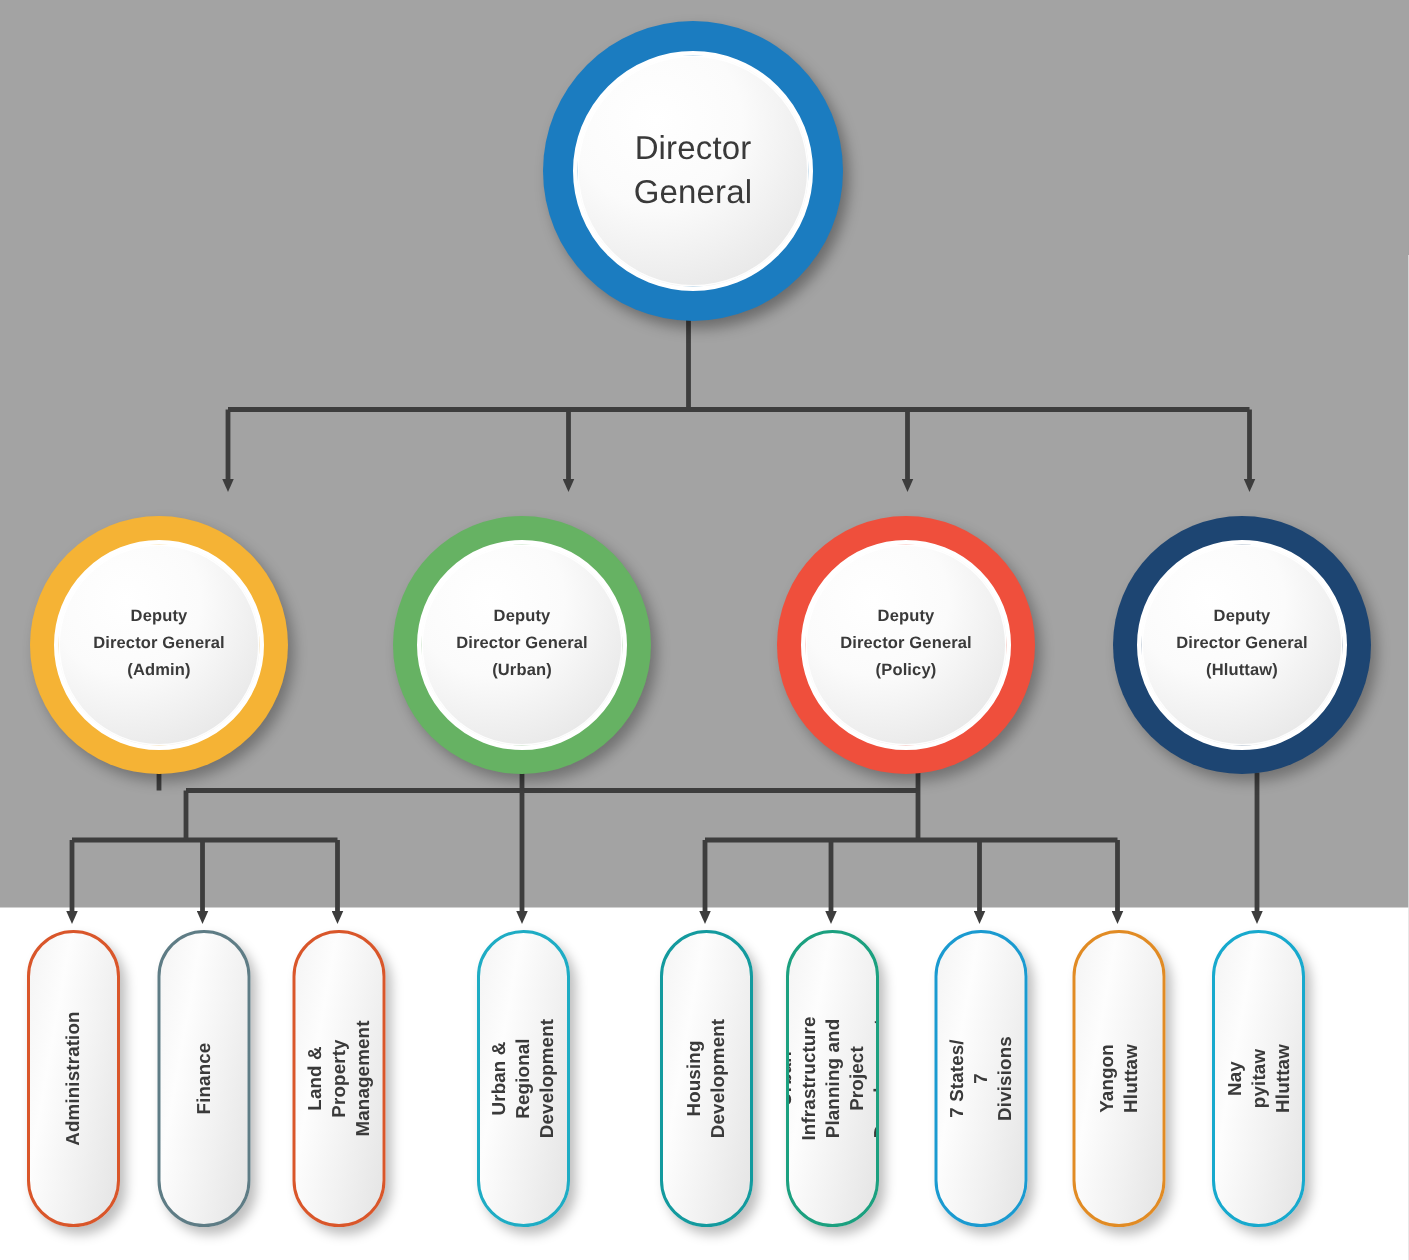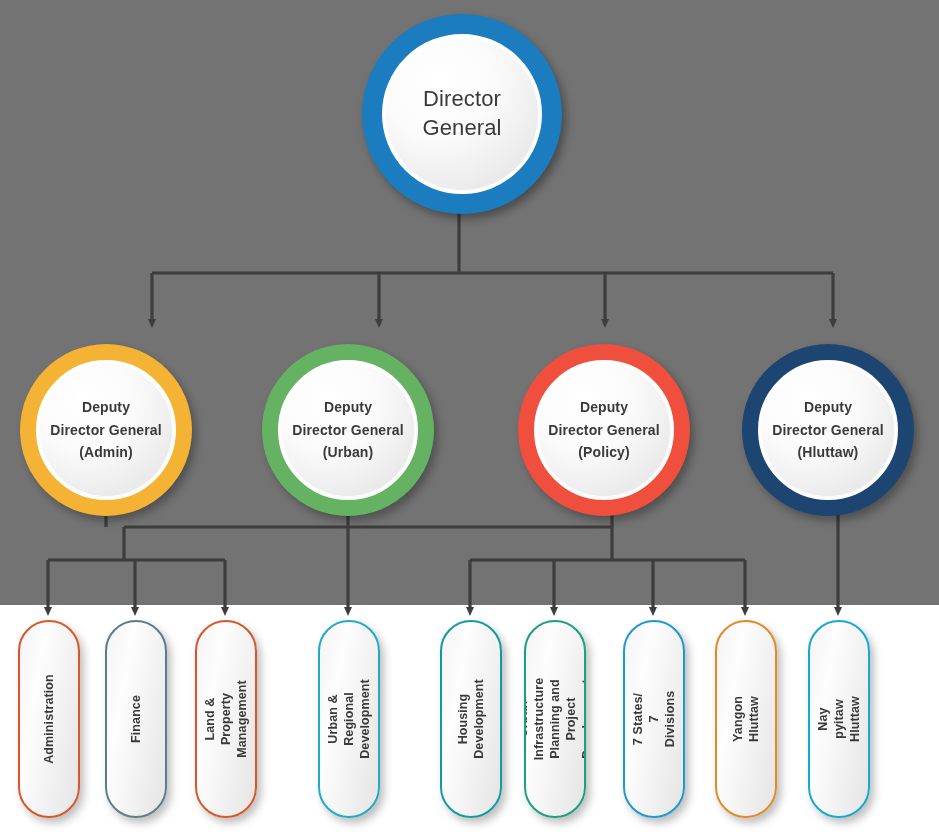--- a/index.html
+++ b/index.html
@@ -7,21 +7,21 @@
     width: 939px;
     height: 840px;
     background: #ffffff;
     font-family: "Liberation Sans", sans-serif;
     overflow: hidden;
   }
   #chart-root {
     position: relative;
     width: 939px;
     height: 605px;
-    background: #737373;
+    background: #a3a3a3;
   }
 
   
   #connectors {
     position: absolute;
     left: 0; top: 0;
     width: 939px; height: 840px;
     pointer-events: none;
   }
 
@@ -83,21 +83,21 @@
   }
   .deputy .circle-ring {
     box-shadow: 4px 5px 9px rgba(0,0,0,0.30);
   }
   .deputy .circle-inner {
     left: 16px; top: 16px;
     width: 140px; height: 140px;
     border: 3px solid #ffffff;
   }
   .deputy .circle-label {
-    font-size: 14px;
+    font-size: 11px;
     font-weight: bold;
     line-height: 1.62;
   }
 
   #node-dep-0 { left: 20px;  top: 344px; }
   #node-dep-1 { left: 262px; top: 344px; }
   #node-dep-2 { left: 518px; top: 344px; }
   #node-dep-3 { left: 742px; top: 344px; }
 
   

